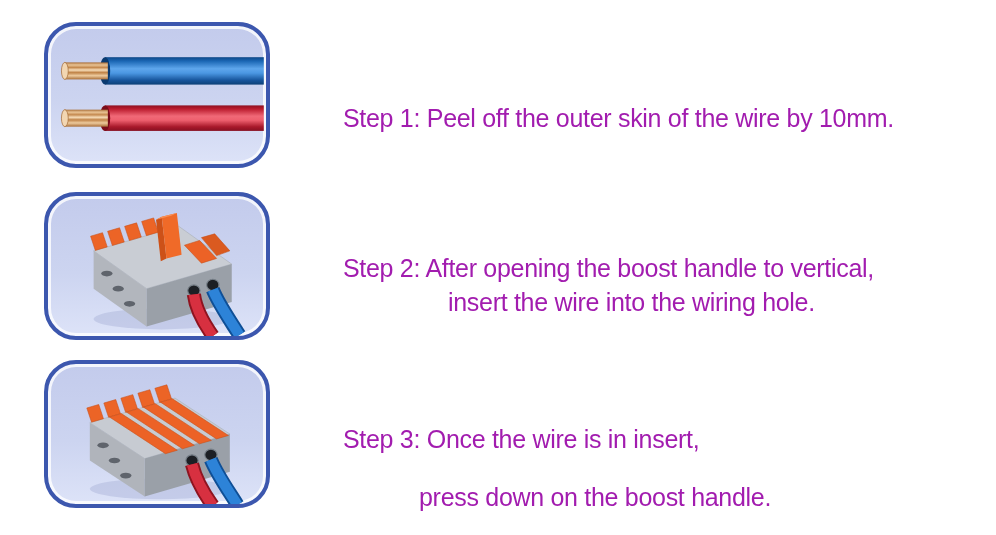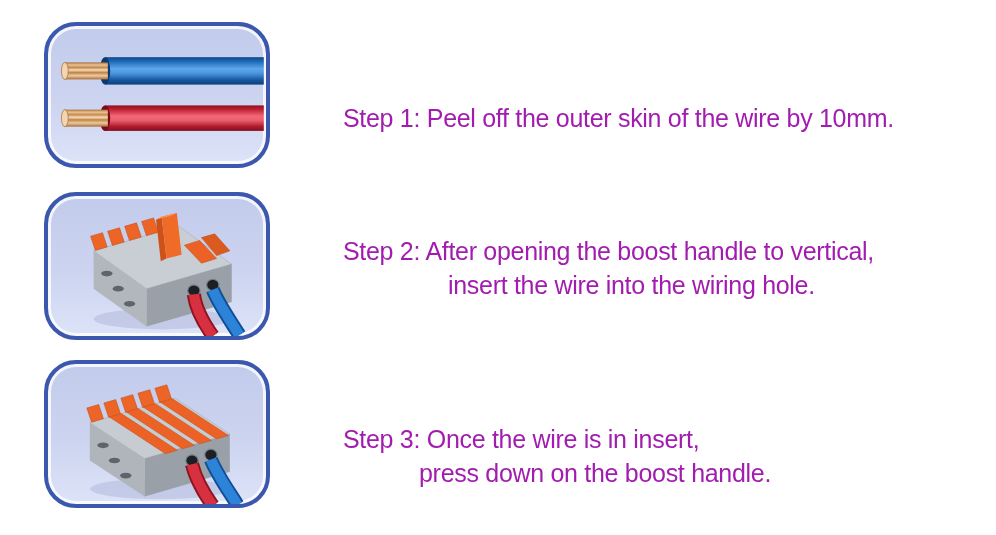--- a/index.html
+++ b/index.html
@@ -16,24 +16,24 @@
   }
   #panel-1{top:22px;}
   #panel-2{top:192px;height:148px;}
   #panel-3{top:360px;height:148px;}
   .panel svg{position:absolute;left:0;top:0;width:100%;height:100%;}
   .caption{
     position:absolute;left:343px;color:#a21caf;font-size:25px;line-height:34px;
     letter-spacing:-0.3px;white-space:nowrap;
   }
   #caption-1{top:101px;}
-  #caption-2{top:234px;}
+  #caption-2{top:251px;}
   #caption-3{top:422px;}
   .cont-2{margin-left:105px;}
-  .cont-3{margin-left:76px;}
+  .cont-3{margin-left:76px;margin-top:24px;}
 </style>
 </head>
 <body>
 
 <div class="stage">
 
   <div class="panel" id="panel-1">
     <svg viewBox="0 0 226 146">
       <defs>
         <linearGradient id="gBlue" x1="0" y1="0" x2="0" y2="1">

